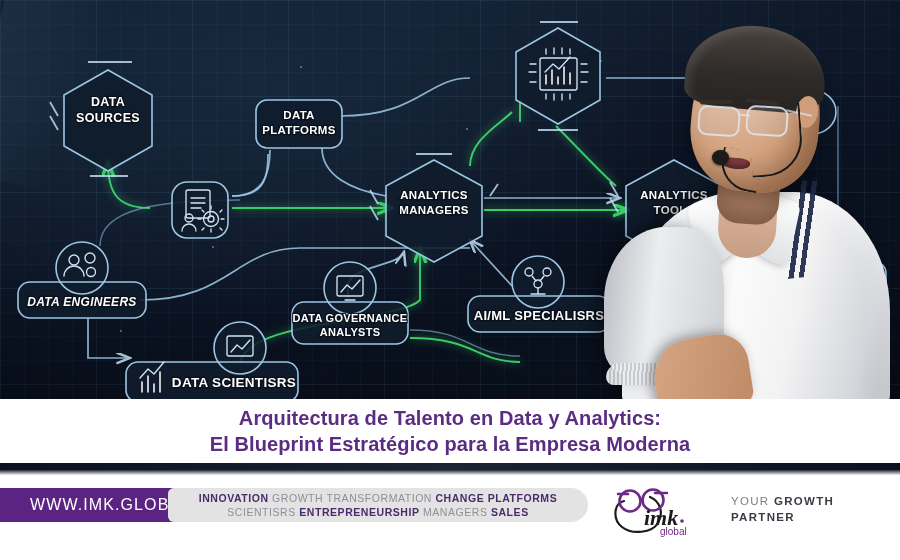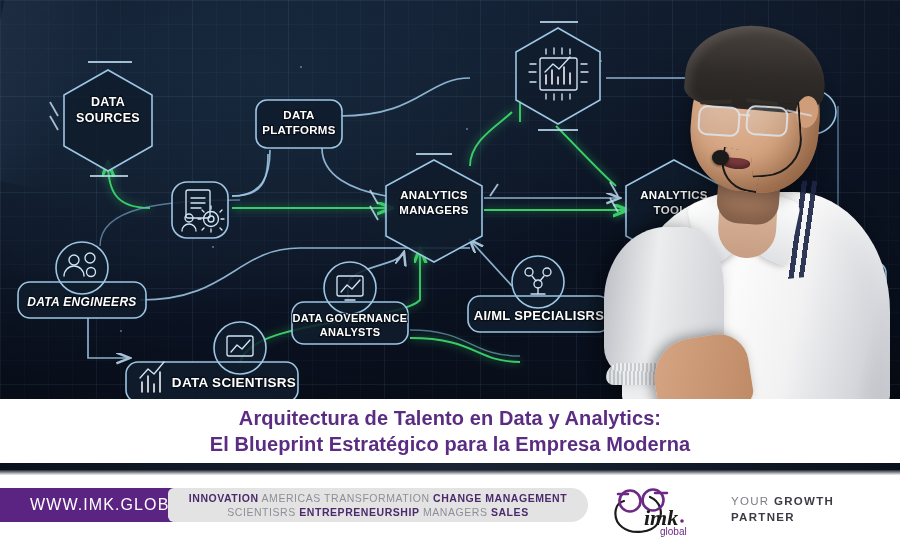--- a/index.html
+++ b/index.html
@@ -451,22 +451,22 @@
 
   <div class="footer">
 
     <div class="url-pill">
       <span>WWW.IMK.GLOBAL</span>
     </div>
 
     <div class="kw-pill">
       <div class="kw-row">
         <span class="kw-b">INNOVATION</span>
-        <span class="kw-n">AMERICAS TRANSFORMATION</span>
-        <span class="kw-b">CHANGE MANAGEMENT</span>
+        <span class="kw-n">GROWTH TRANSFORMATION</span>
+        <span class="kw-b">CHANGE PLATFORMS</span>
       </div>
       <div class="kw-row">
         <span class="kw-n">SCIENTISRS</span>
         <span class="kw-b">ENTREPRENEURSHIP</span>
         <span class="kw-n">MANAGERS</span>
         <span class="kw-b">SALES</span>
       </div>
     </div>
 
     <div class="brand">

